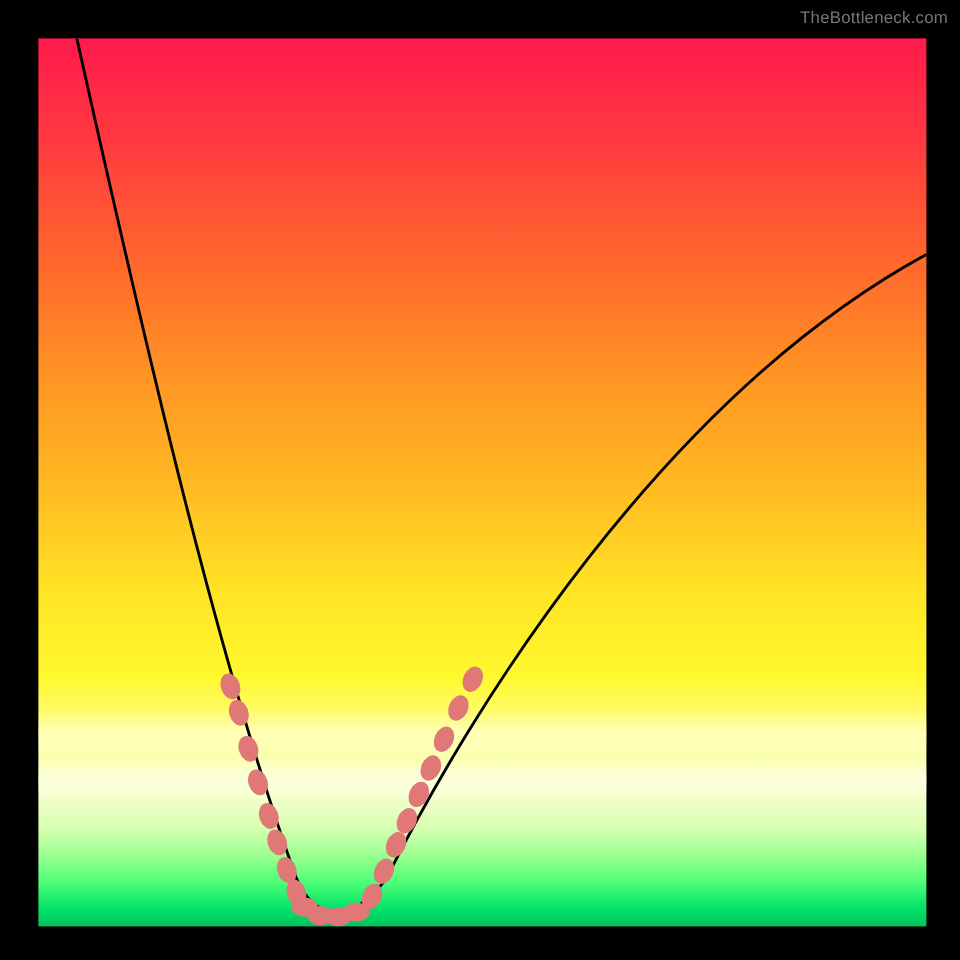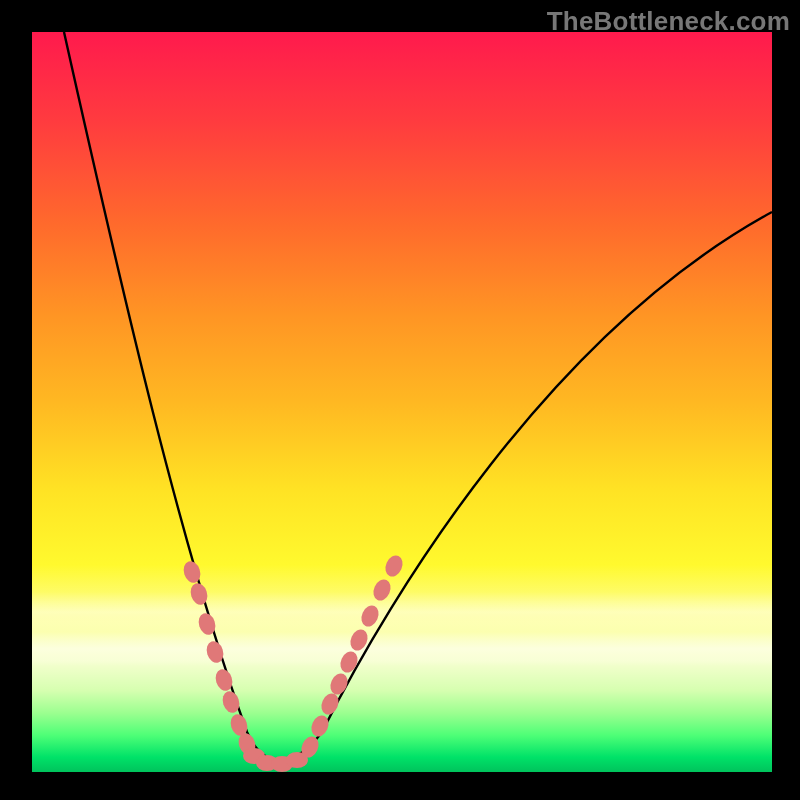--- a/index.html
+++ b/index.html
@@ -60,23 +60,23 @@
     background: linear-gradient(to bottom,
       rgba(255,255,240,0) 0%,
       rgba(255,255,240,0.6) 50%,
       rgba(255,255,240,0) 100%);
   }
   .watermark {
     position: absolute;
     top: 6px;
     right: 10px;
     color: #777;
-    font-size: 26px;
+    font-size: 14px;
     letter-spacing: 0.2px;
-    font-weight: 700;
+    font-weight: 400;
   }
   svg.curve {
     position: absolute;
     inset: 0;
     width: 740px;
     height: 740px;
   }
 </style>
 </head>
 <body>

